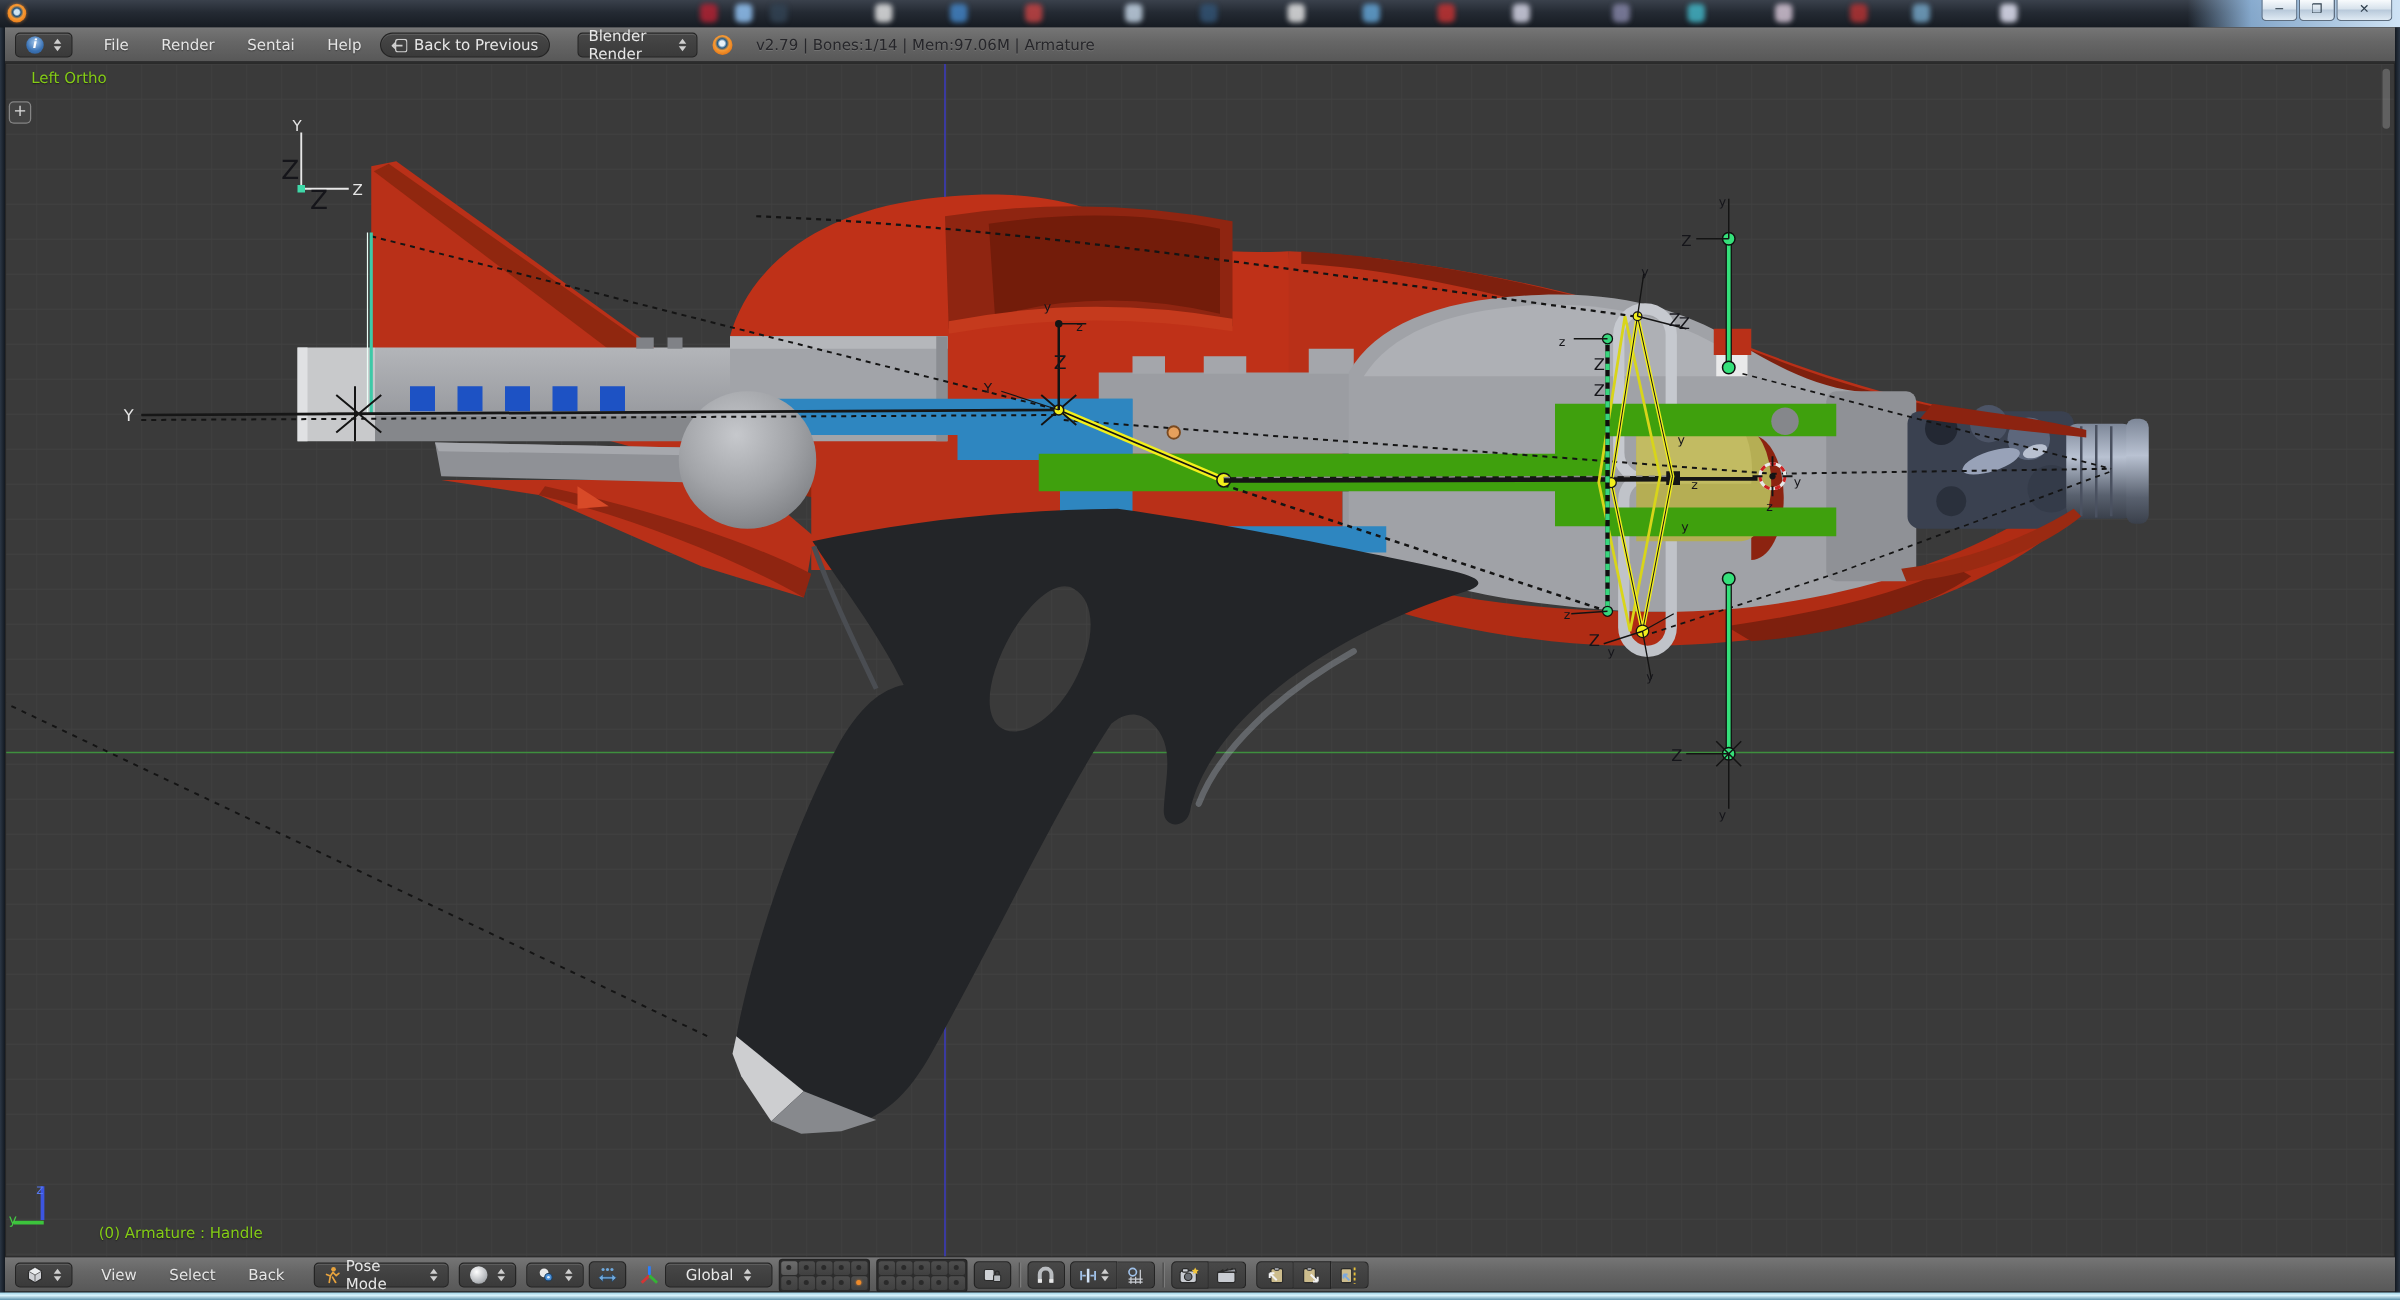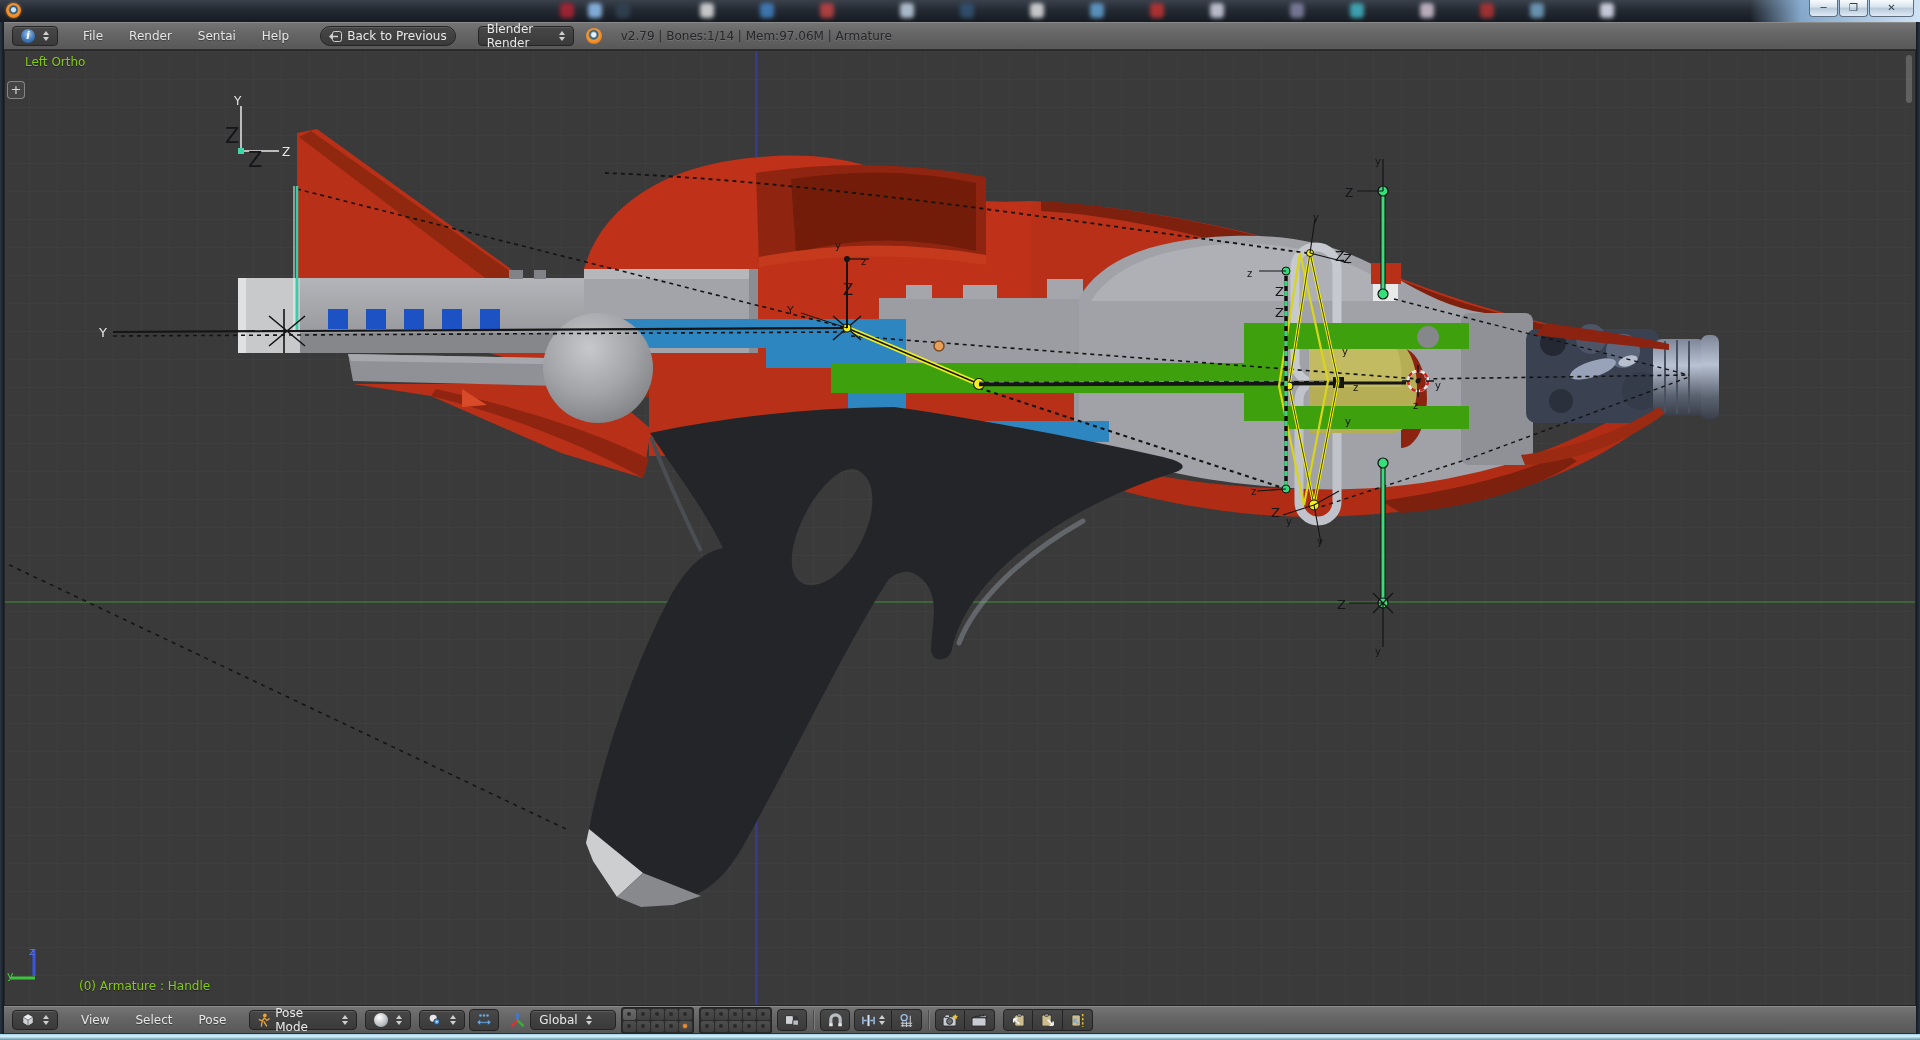--- a/index.html
+++ b/index.html
@@ -126,21 +126,21 @@
         <span class="infoicon">i</span>
         <span class="spin">
             <i class="up"></i>
             <i class="dn"></i>
           </span>
       </div>
       <div class="menu-item" style="margin-left:12px">File</div>
       <div class="menu-item">Render</div>
       <div class="menu-item">Sentai</div>
       <div class="menu-item">Help</div>
-      <div class="btn" style="margin-left:18px">
+      <div class="btn" style="margin-left:2px">
         <svg width="13" height="11" viewBox="0 0 13 11">
           <rect x="3.5" y="0.5" width="9" height="10" rx="2" fill="none" stroke="#cfcfcf"></rect>
           <path d="M9 5.5 H1 M3.5 3 L1 5.5 L3.5 8" stroke="#cfcfcf" stroke-width="1.4" fill="none"></path>
         </svg>
         <span>Back to Previous</span>
       </div>
       <div class="btn sq" style="margin-left:22px;width:96px;justify-content:space-between">
         <span>Blender Render</span>
         <span class="spin">
             <i class="up"></i>
@@ -414,21 +414,21 @@
           <path d="M8 1 L14 4.5 L8 8 L2 4.5 Z" fill="#ebedef" stroke="#2a2a2a" stroke-width=".6"></path>
           <path d="M8 8 L8 15" stroke="#2a2a2a" stroke-width=".6"></path>
         </svg>
         <span class="spin">
             <i class="up"></i>
             <i class="dn"></i>
           </span>
       </div>
       <div class="menu-item" style="margin-left:10px">View</div>
       <div class="menu-item">Select</div>
-      <div class="menu-item">Pose</div>
+      <div class="menu-item">Back</div>
       <div class="btn sq" style="margin-left:10px;width:108px;justify-content:space-between">
         <svg width="13" height="14" viewBox="0 0 14 16">
           <circle cx="8" cy="2.6" r="2.2" fill="#e8a33d"></circle>
           <path d="M7.5 5.5 L5 9 L1.5 7.5 M5 9 L4 15 M7.5 5.5 L10.5 8.5 L13 6.5 M7 10 L10 15" stroke="#e8a33d" stroke-width="1.6" fill="none" stroke-linecap="round"></path>
         </svg>
         <span>Pose Mode</span>
         <span class="spin">
             <i class="up"></i>
             <i class="dn"></i>
           </span>
@@ -457,21 +457,21 @@
             <circle cx="9" cy="2.5" r="1.4" fill="#6fa8dc"></circle>
             <circle cx="13" cy="2.5" r="1.4" fill="#6fa8dc"></circle>
           <path d="M1 10 L5 6.5 L5 9 L13 9 L13 6.5 L17 10 L13 13.5 L13 11 L5 11 L5 13.5 Z" fill="#6fa8dc" stroke="#24415c" stroke-width=".7"></path>
         </svg>
       </div>
       <svg width="17" height="17" viewBox="0 0 18 18" style="margin:0 4px 0 10px">
         <path d="M9 9 L9 1" stroke="#2a7fff" stroke-width="2.4"></path>
         <path d="M9 9 L2.5 15" stroke="#d43535" stroke-width="2.4"></path>
         <path d="M9 9 L15.5 15" stroke="#35b435" stroke-width="2.4"></path>
       </svg>
-      <div class="btn sq" style="width:86px;justify-content:flex-start">
+      <div class="btn sq" style="width:86px;justify-content:center">
         <span>Global</span>
         <span class="spin">
             <i class="up"></i>
             <i class="dn"></i>
           </span>
       </div>
       <div class="layers" id="layerswidget">
           <div class="lgrid">
             <div class="lcell vis"></div>
             <div class="lcell"></div>

